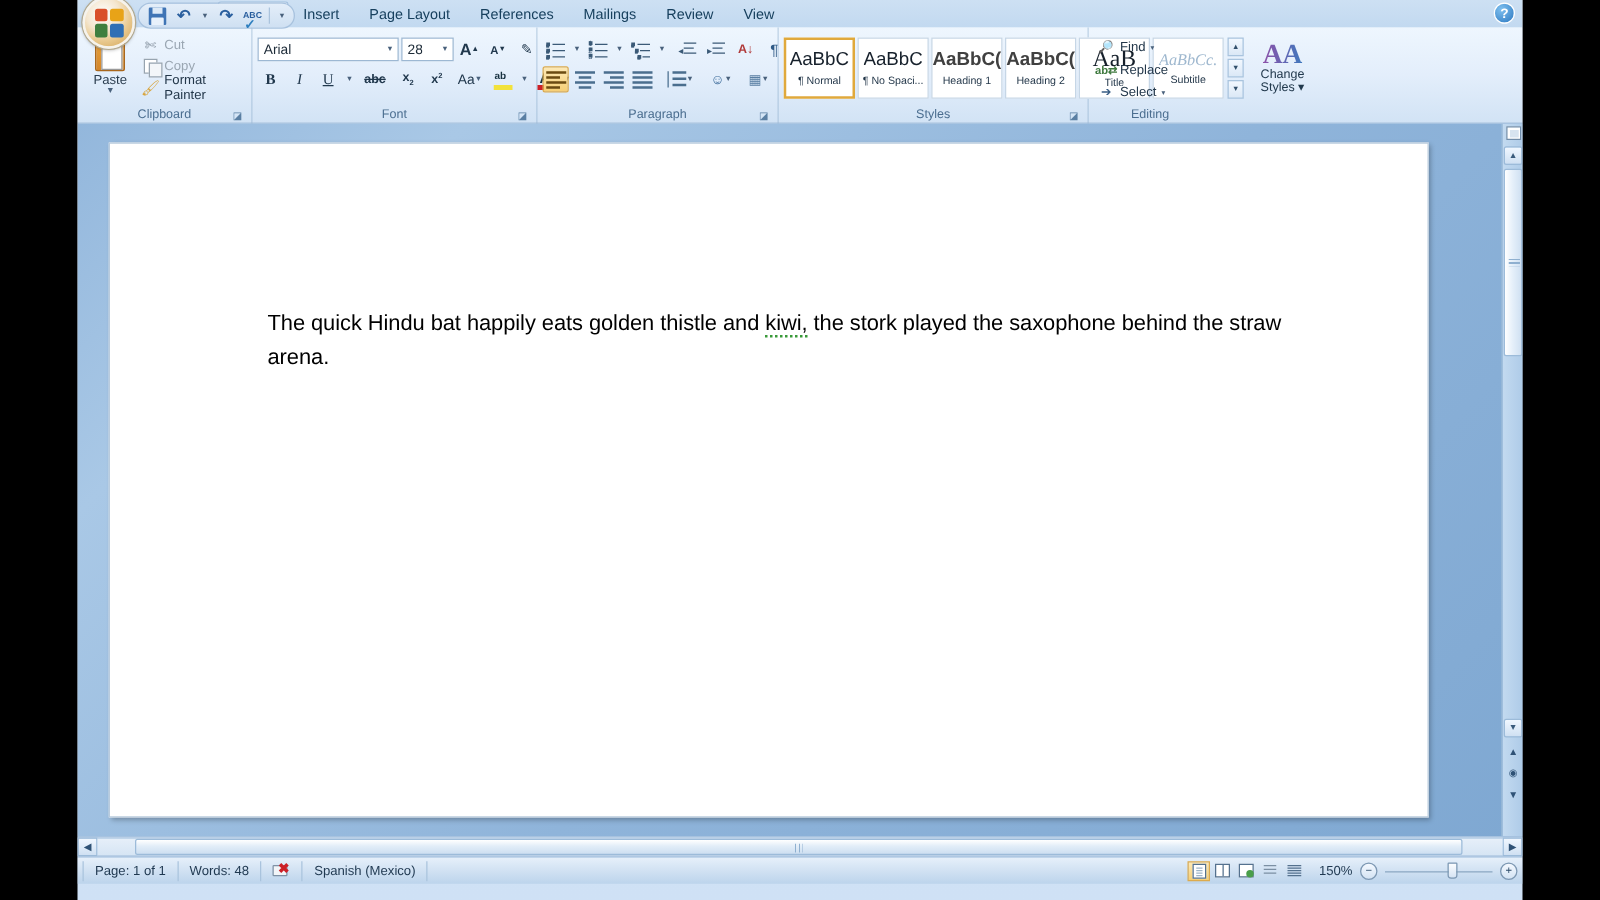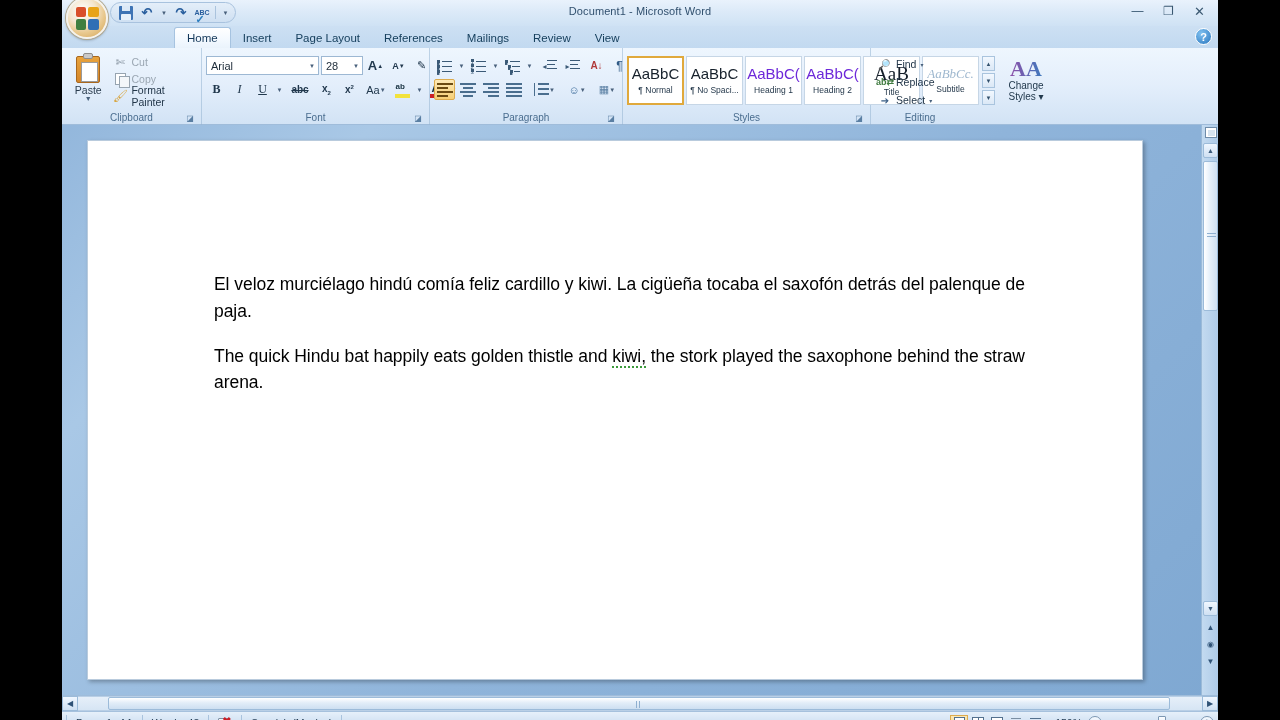--- a/index.html
+++ b/index.html
@@ -201,21 +201,21 @@
   
   .g-styles { width: 248px; flex: 0 0 auto;}
   .style-strip { display:flex; align-items:flex-start; gap:2px; }
   .style-box {
     width: 57px; height: 49px; background:#fff; border:1px solid #c6d6e6;
     display:flex; flex-direction:column; align-items:center; justify-content:center;
   }
   .style-box.sel { border:2px solid #e0a93c; box-shadow: inset 0 0 0 1px #fff; }
   .style-sample { font-size: 15px; color:#16202b; line-height:1.1; white-space:nowrap; overflow:hidden; }
   .style-name { font-size: 8.5px; color:#1f3346; margin-top:3px; white-space:nowrap; overflow:hidden; max-width:54px;}
-  .style-box.heading .style-sample { color:#6d28d9; font-weight:normal; }
+  .style-box.heading .style-sample { color:#404040; font-weight:bold; }
   .style-box.title .style-sample { font-family:"Liberation Serif", serif; font-size:19px;}
   .style-box.subtitle .style-sample { color:#9fb8cf; font-style:italic; font-family:"Liberation Serif", serif; font-size:13px;}
   .style-scroll { display:flex; flex-direction:column; justify-content:space-between; height:49px; width:13px; margin-left:1px; }
   .ss-btn { width:13px; height:15px; background:linear-gradient(180deg,#f2f8ff,#dbe8f6); border:1px solid #a9c4de; font-size:6px; color:#32506c; display:flex; align-items:center; justify-content:center;}
   .chg-styles { width:58px; display:flex; flex-direction:column; align-items:center; padding-top:2px; }
   .aa-big { font-size:22px; font-weight:bold; line-height:22px; background: linear-gradient(90deg,#8e4fa8,#3f79bd); -webkit-background-clip:text; background-clip:text; color:transparent; font-family:"Liberation Serif", serif;}
   .chg-label { font-size:10px; color:#22394d; line-height:11px; text-align:center;}
 
   
   .g-edit { width: 98px; border-right:none; }
@@ -332,28 +332,20 @@
   .ztrack { width:86px; height:14px; position:relative; display:flex; align-items:center;}
   .ztrack::before{ content:''; position:absolute; left:0; right:0; top:7px; height:1px; background:#8ba7c2;}
   .zthumb { position:absolute; left:50px; width:8px; height:13px; background: linear-gradient(180deg,#fbfdff,#d6e4f4);
             border:1px solid #7d98b3; border-radius:1px 1px 3px 3px;}
 </style>
 </head>
 <body>
 
 <div id="app">
 
-  <div class="titlebar">
-    <div class="title-text">Document1 - Microsoft Word</div>
-    <div class="win-btns">
-      <div class="win-btn">—</div>
-      <div class="win-btn">❐</div>
-      <div class="win-btn close">✕</div>
-    </div>
-  </div>
 
   <div class="orb">
     <div class="orb-inner">
       <i></i>
         <i></i>
         <i></i>
         <i></i>
     </div>
   </div>
 
@@ -699,23 +691,20 @@
       <div class="group-label">
         <span>Editing</span>
       </div>
     </div>
   </div>
 
   <div class="docarea">
     <div class="page">
       <div class="doc-body">
 
-        <div class="para">
-          <span>El veloz murciélago hindú comía feliz cardillo y kiwi. La cigüeña tocaba el saxofón detrás del palenque de paja.</span>
-        </div>
 
         <div class="para">
           <span>The quick Hindu bat happily eats golden thistle and </span><span class="sq-green">kiwi,</span><span> the stork played the saxophone behind the straw arena.</span>
         </div>
 
 
       </div>
     </div>
 
     <div class="vscroll">

